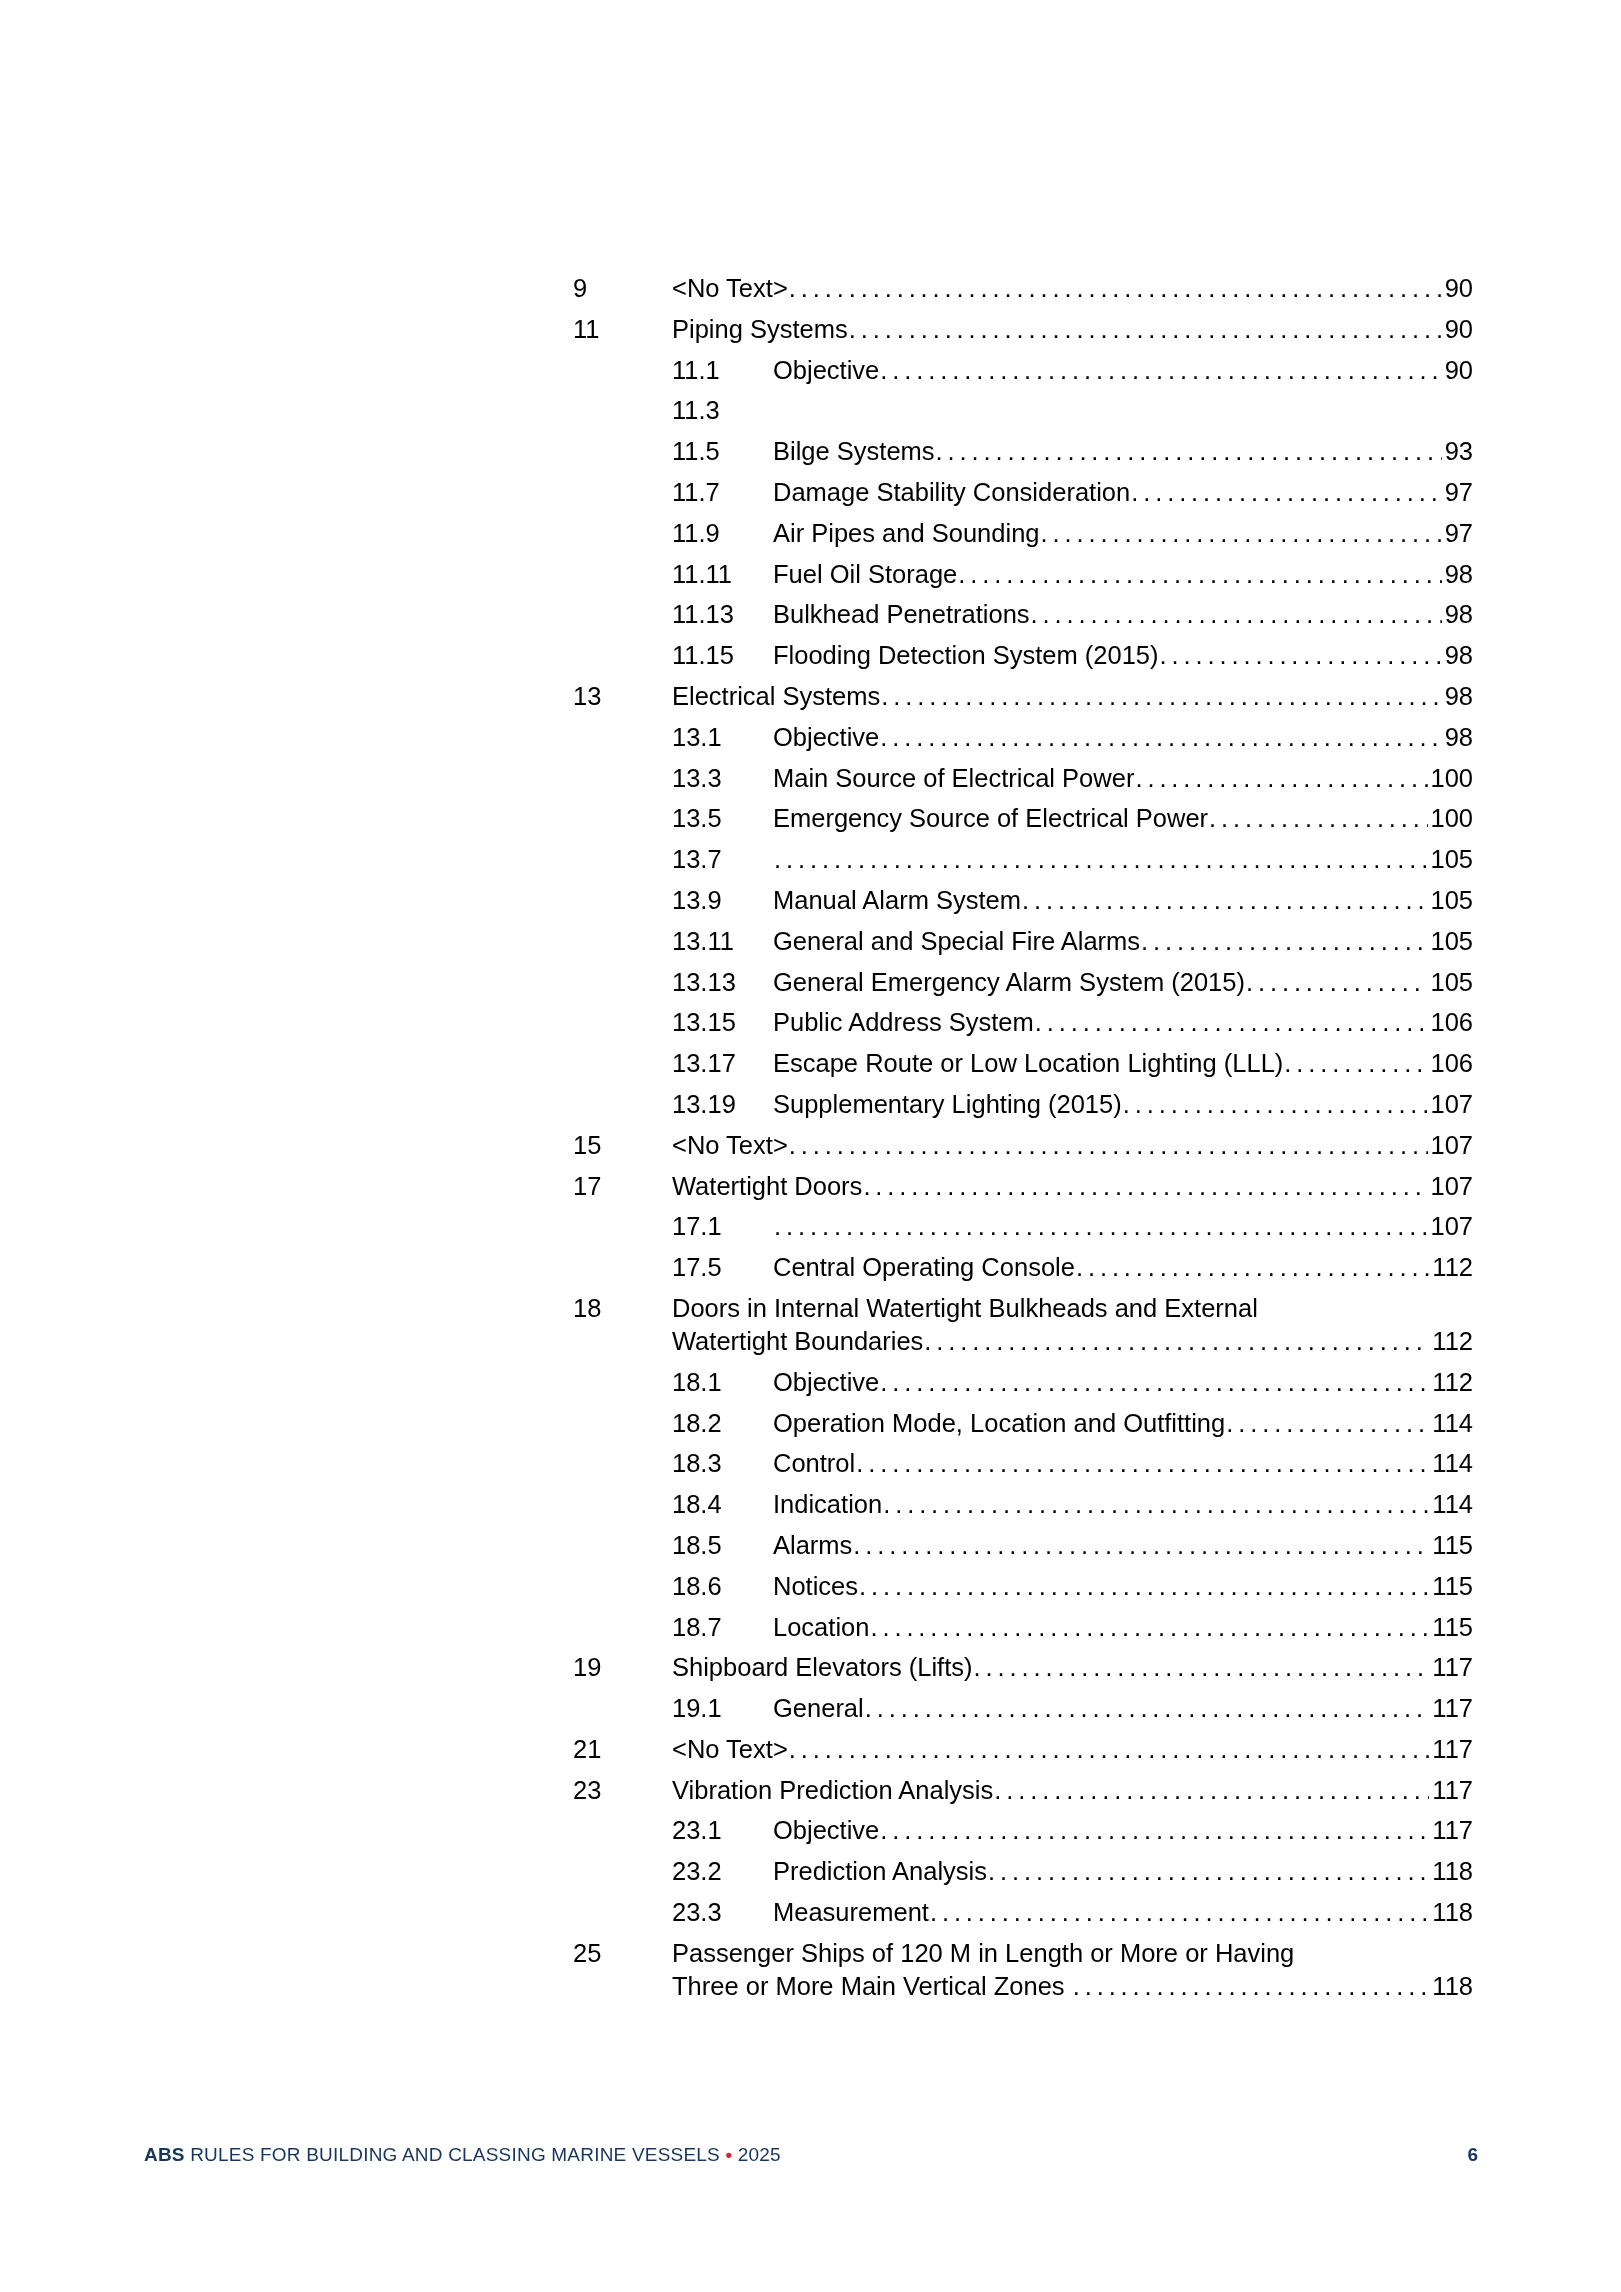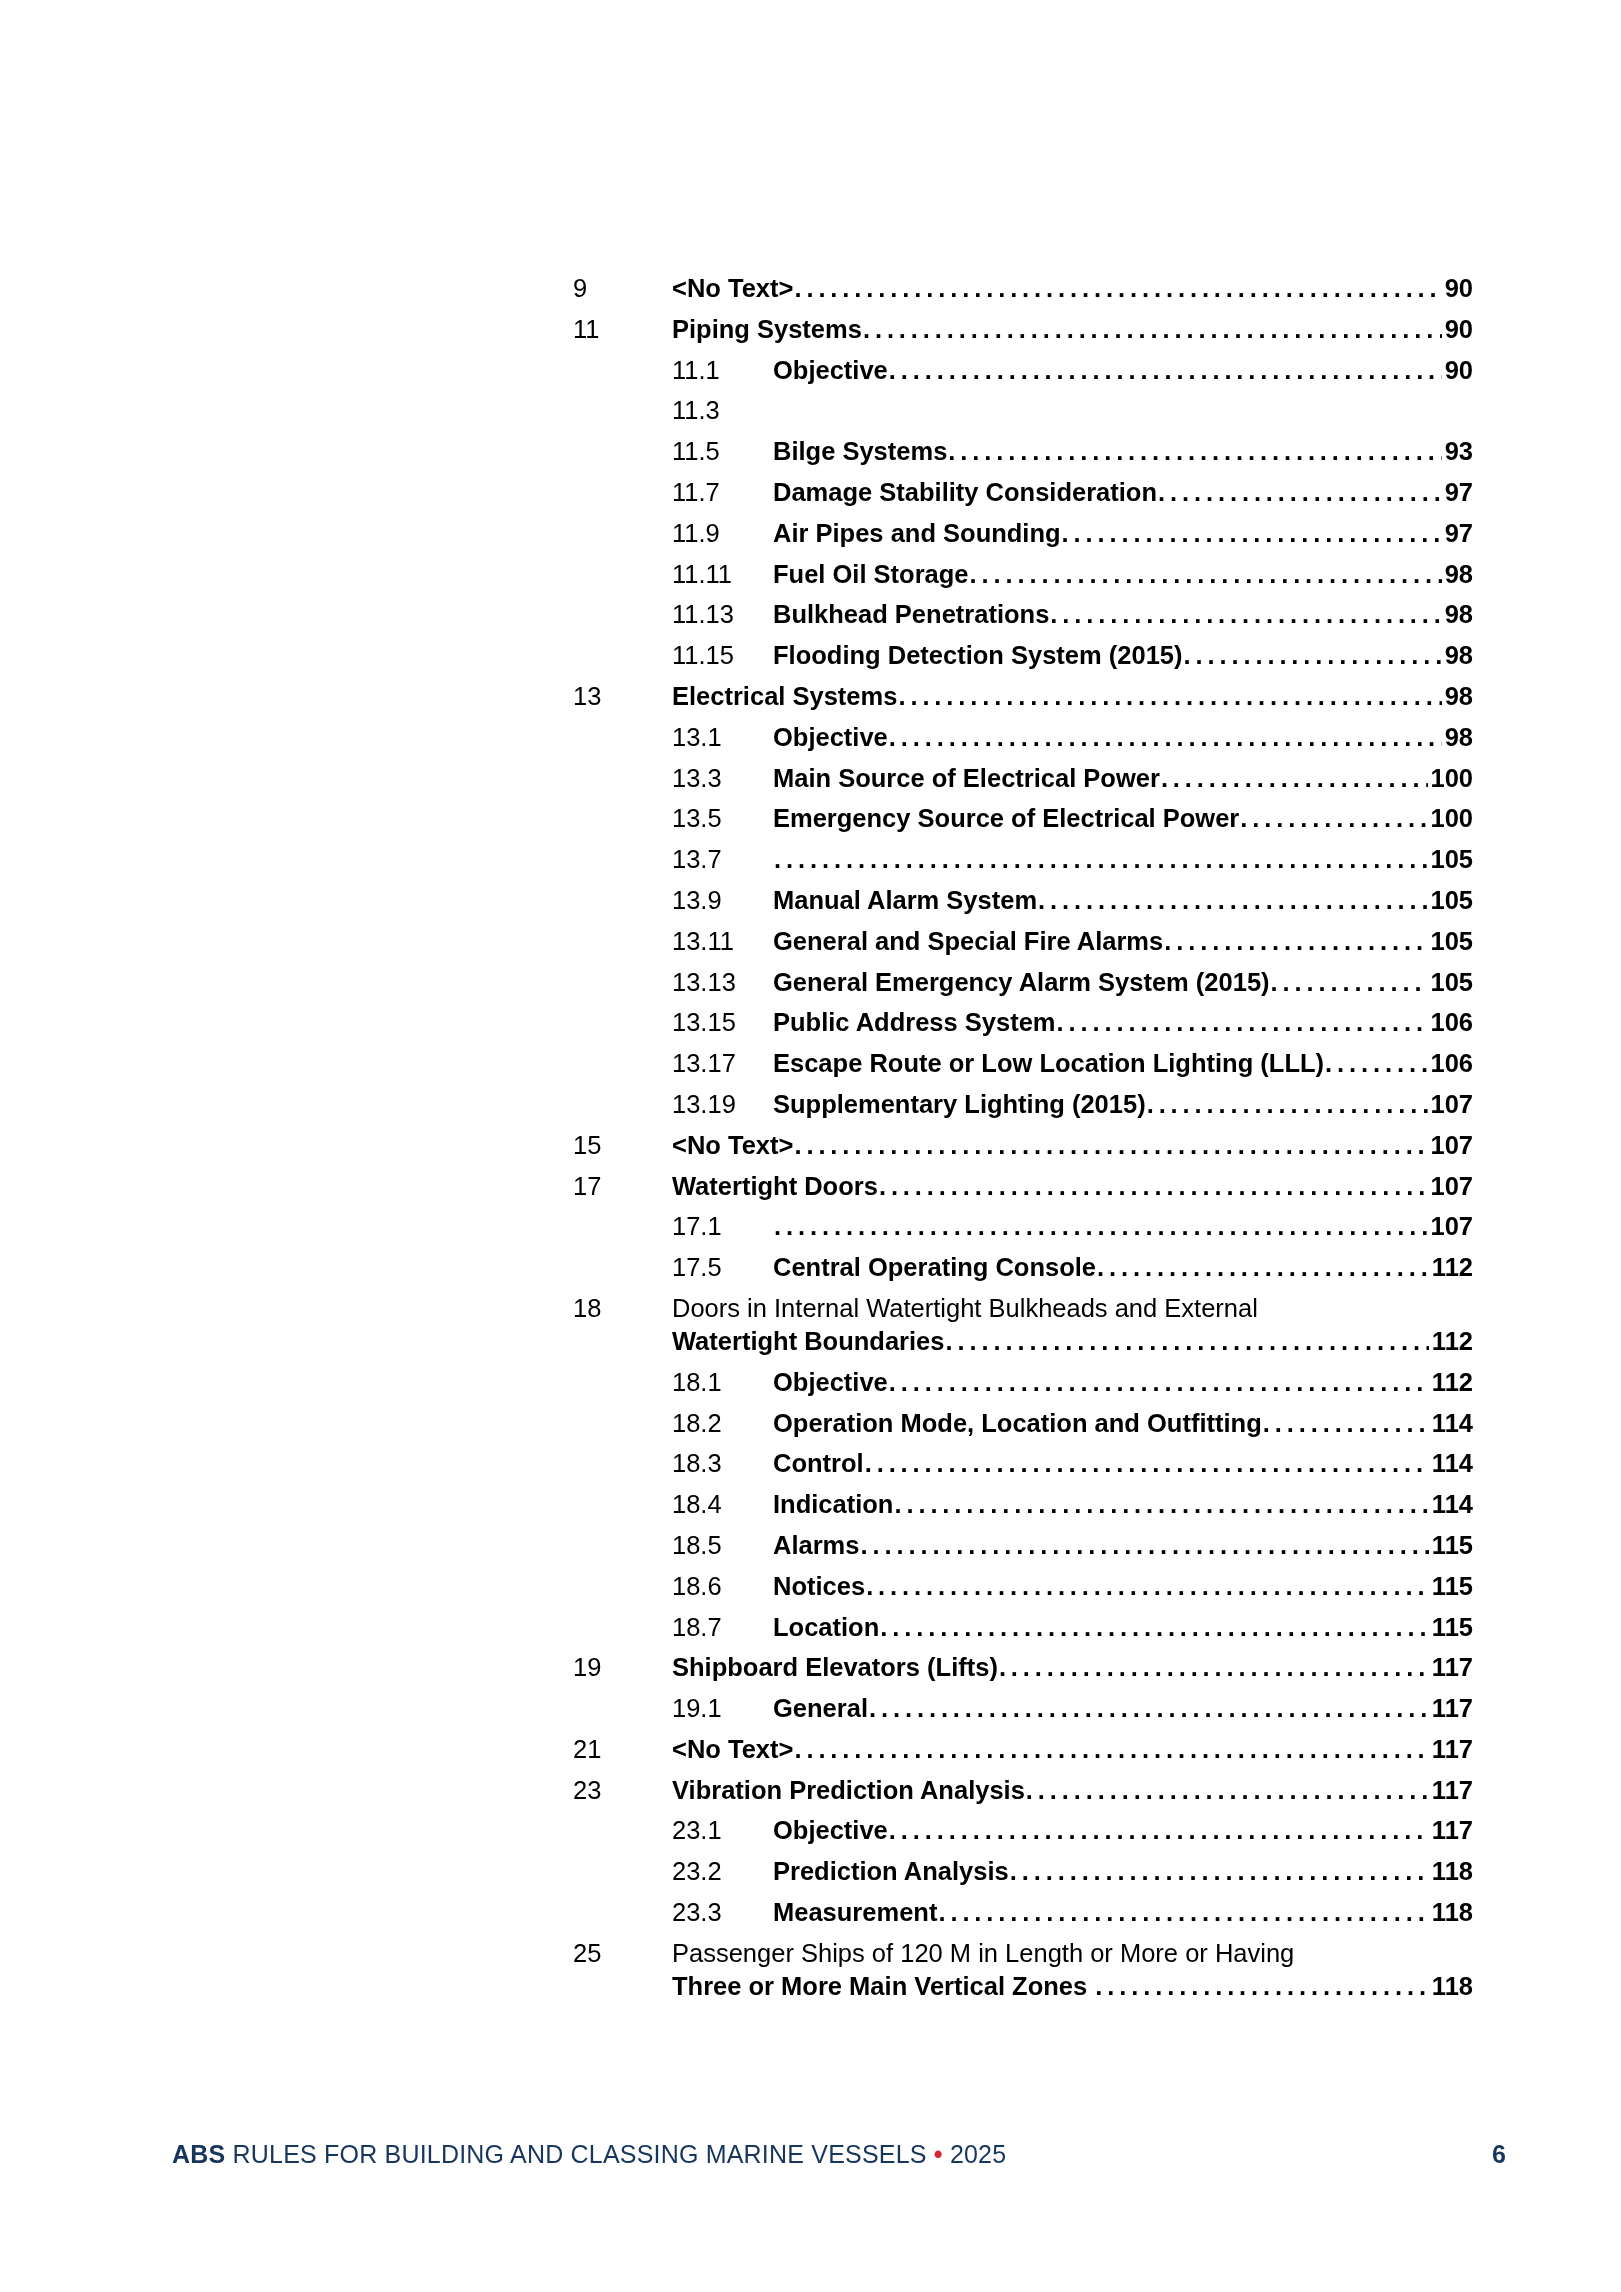--- a/index.html
+++ b/index.html
@@ -42,21 +42,20 @@
     flex: 1 1 auto;
     min-width: 0;
   }
   .toc-line1 {
     display: block;
     white-space: pre;
   }
   .toc-flex {
     display: flex;
     align-items: baseline;
-    font-weight: bold;
   }
   .toc-title {
     flex: 0 0 auto;
     white-space: pre;
   }
   .dots {
     flex: 1 1 auto;
     min-width: 0;
     overflow: hidden;
     white-space: nowrap;
@@ -71,24 +70,23 @@
     padding-left: 2.9px;
     text-align: right;
   }
   .footer {
     position: absolute;
     left: 144px;
     top: 2140px;
     width: 1334px;
     display: flex;
     align-items: baseline;
-    font-size: 25px;
+    font-size: 19px;
     line-height: 29px;
     color: #17365d;
-    margin-left: 28px;
   }
   .footer-left {
     flex: 1 1 auto;
     white-space: pre;
     letter-spacing: 0.2px;
   }
   .footer-brand {
     font-weight: bold;
   }
   .footer-bullet {

